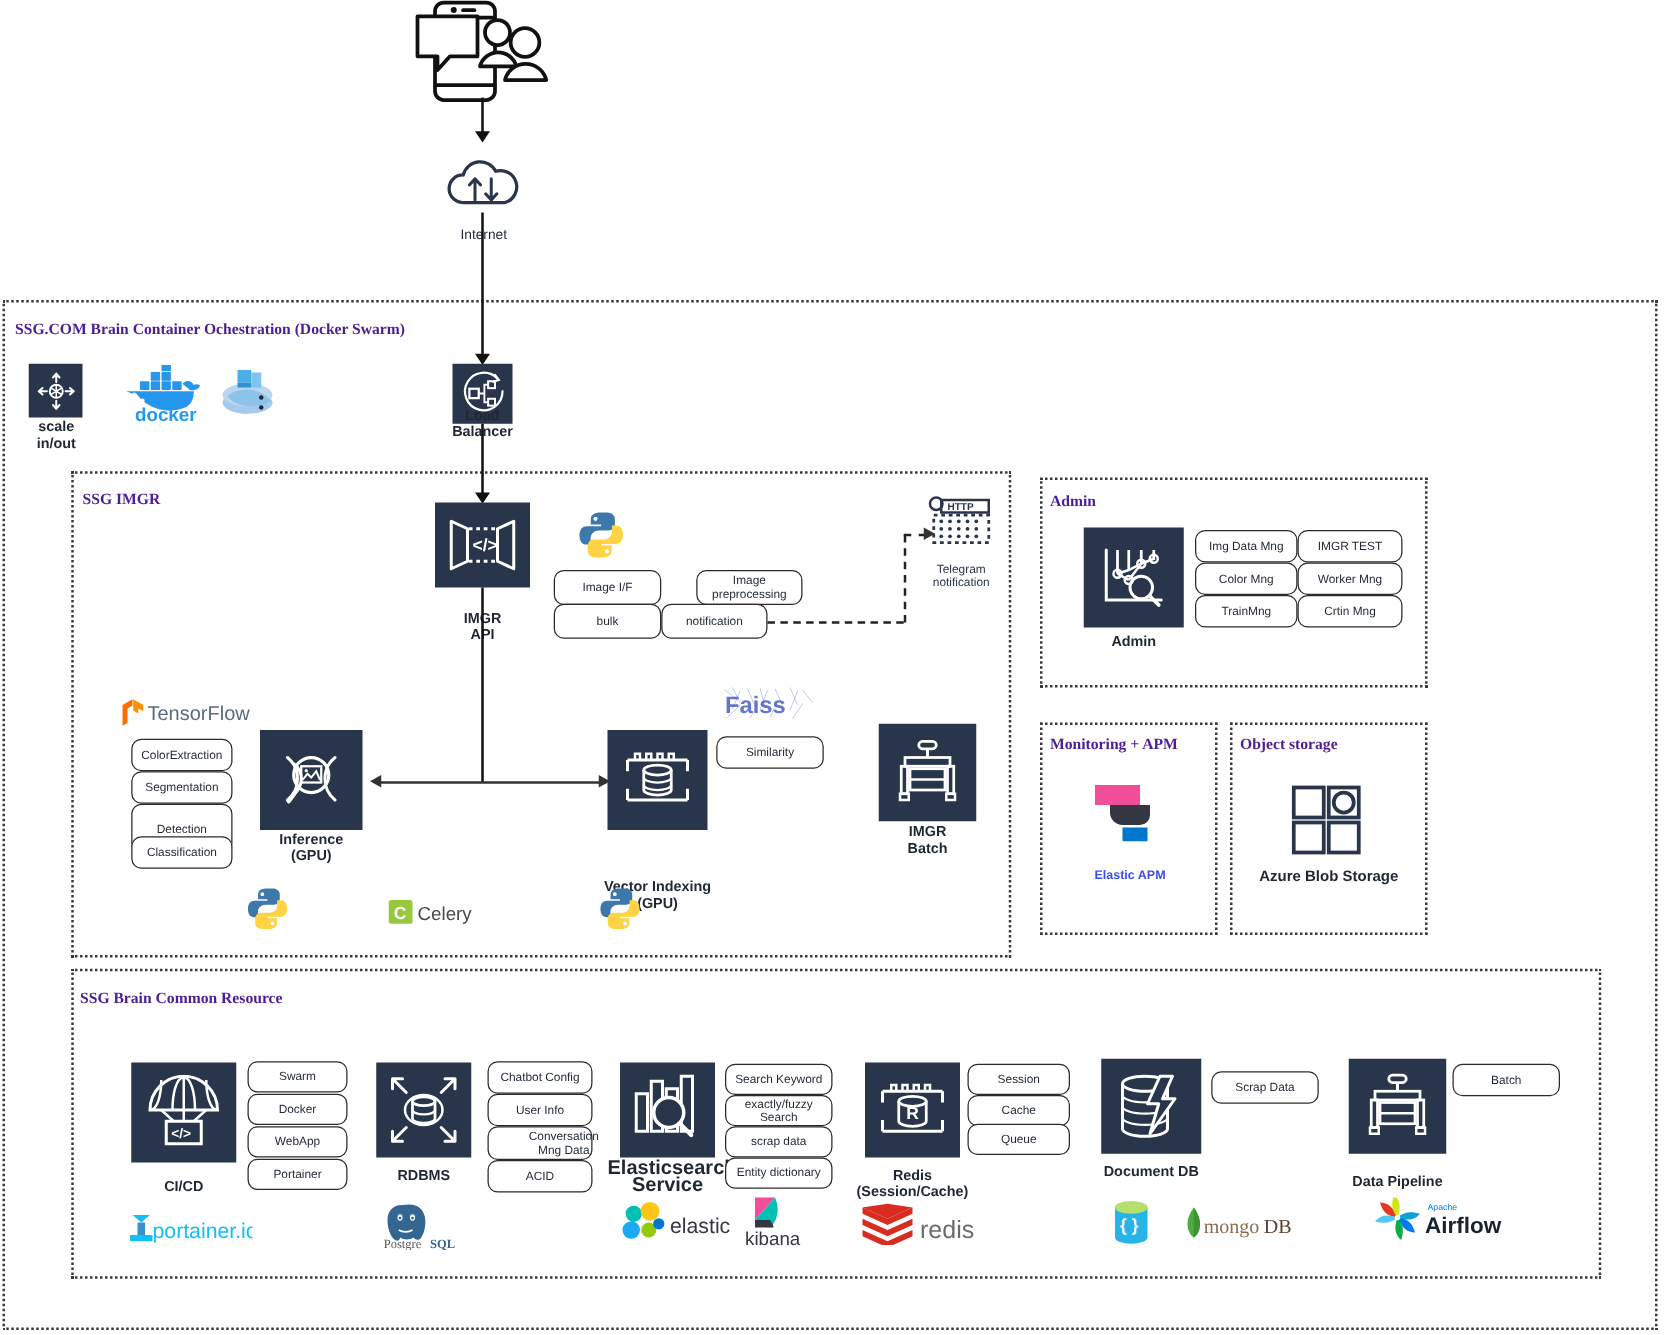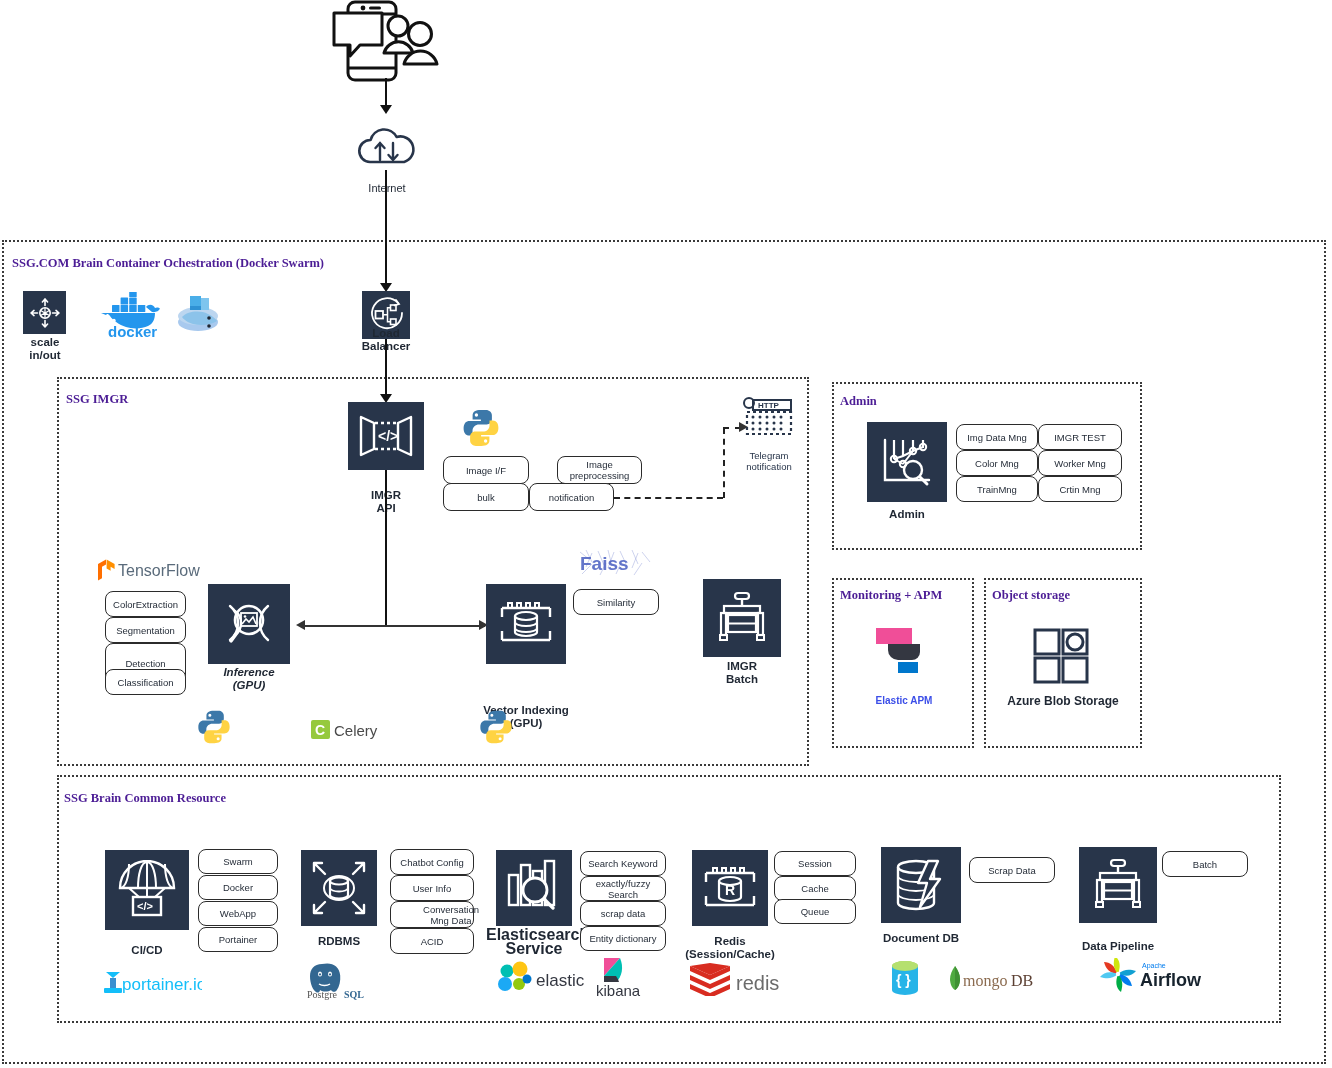--- a/index.html
+++ b/index.html
@@ -264,21 +264,21 @@
     <path d="M12 12 a22 22 0 0 1 0 34" fill="none" stroke="#fff" stroke-width="2.4" stroke-linecap="round"></path>
     <path d="M17 17 a15 15 0 0 1 0 24" fill="none" stroke="#fff" stroke-width="2.4" stroke-linecap="round"></path>
     <path d="M50 12 a22 22 0 0 0 0 34" fill="none" stroke="#fff" stroke-width="2.4" stroke-linecap="round"></path>
     <circle cx="31" cy="26" r="14" fill="none" stroke="#fff" stroke-width="2.6"></circle>
     <rect x="23" y="19" width="16" height="13" fill="none" stroke="#fff" stroke-width="1.8"></rect>
     <path d="M24 30 l4 -5 l3 3 l4 -5 l3 7" fill="none" stroke="#fff" stroke-width="1.6"></path>
     <circle cx="27" cy="22.5" r="1.3" fill="#fff"></circle>
     <path d="M21 36 l-8 11" stroke="#fff" stroke-width="3.4" stroke-linecap="round"></path>
   </svg>
 </div>
-<div class="caption" style="left:209px; top:666px; width:80px;font-style:italic;">Inference
+<div class="caption" style="left:209px; top:666px; width:80px;">Inference
 (GPU)</div>
 
 <div class="tile" style="left:486px; top:584px; width:80px; height:80px;">
   <svg width="60" height="60" viewBox="0 0 60 60">
     <path d="M6 14 h48 M6 14 v9 M54 14 v9" fill="none" stroke="#fff" stroke-width="2.4"></path>
     <path d="M12 14 v-5 h4 v5 M21 14 v-5 h4 v5 M30 14 v-5 h4 v5 M39 14 v-5 h4 v5" fill="none" stroke="#fff" stroke-width="2"></path>
     <path d="M6 46 h48 M6 46 v-9 M54 46 v-9" fill="none" stroke="#fff" stroke-width="2.4"></path>
     <ellipse cx="30" cy="22" rx="11" ry="4" fill="none" stroke="#fff" stroke-width="2.2"></ellipse>
     <path d="M19 22 v16 a11 4 0 0 0 22 0 v-16" fill="none" stroke="#fff" stroke-width="2.2"></path>
     <path d="M19 28 a11 4 0 0 0 22 0 M19 34 a11 4 0 0 0 22 0" fill="none" stroke="#fff" stroke-width="1.8"></path>

